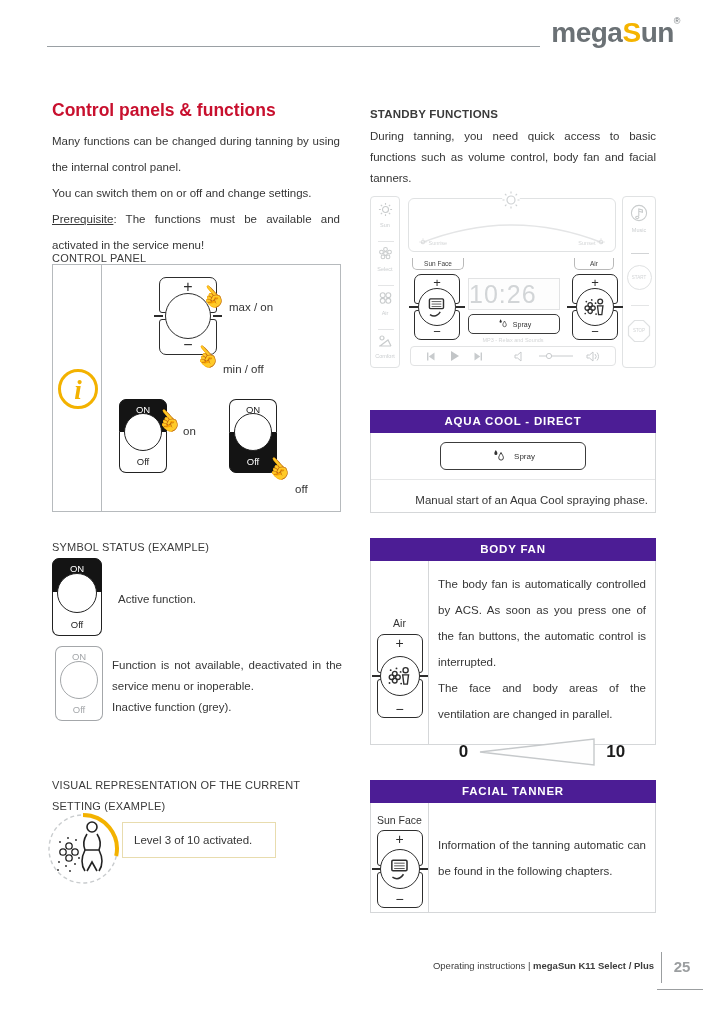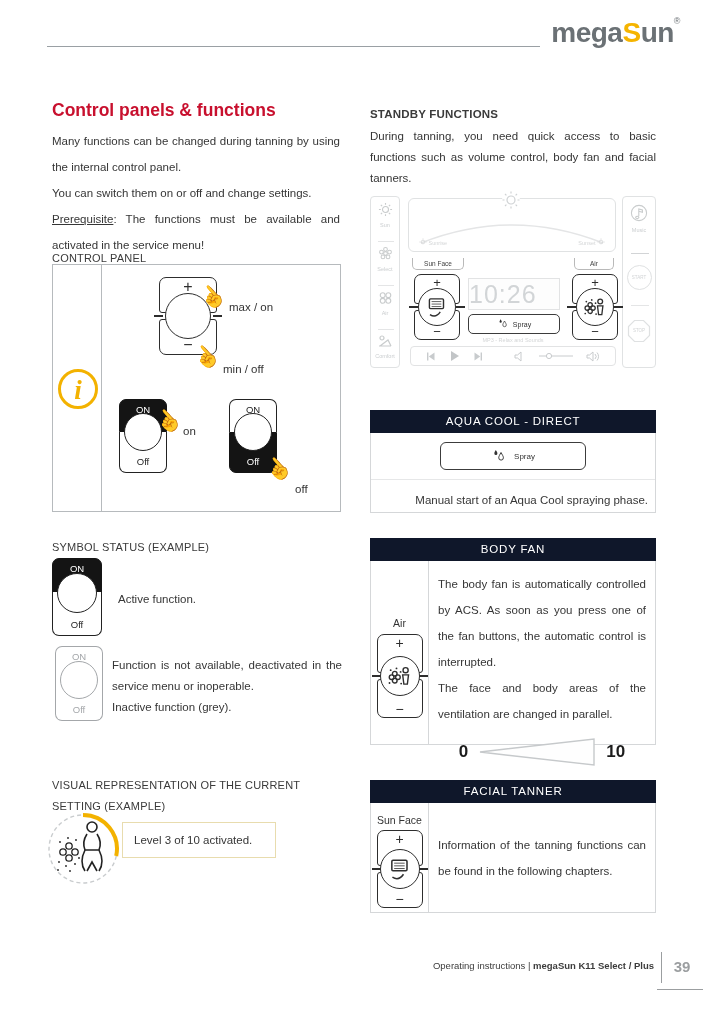--- a/index.html
+++ b/index.html
@@ -80,21 +80,21 @@
   .display{position:absolute;border:1px solid #e2e3e4;background:#fdfdfd;
            font-size:25px;letter-spacing:1px;color:#d2d5d7;box-sizing:border-box;}
   .spraybtn{position:absolute;border:1.6px solid #3c3c3c;border-radius:5px;background:#fff;
             display:flex;align-items:center;justify-content:center;gap:4px;
             font-size:7px;color:#333;box-sizing:border-box;}
   .player{position:absolute;border:1px solid #e2e3e4;border-radius:4px;box-sizing:border-box;
           display:flex;align-items:center;padding:0 14px;gap:13px;background:#fff;}
   .player .sp{flex:1;}
 
   
-  .gbar{position:absolute;background:#0f172a;color:#fff;font-weight:normal;font-size:11.5px;
+  .gbar{position:absolute;background:#4c1d95;color:#fff;font-weight:bold;font-size:11.5px;
         text-align:center;line-height:23px;letter-spacing:.8px;height:23px;box-sizing:border-box;}
   .gbox{position:absolute;border:1px solid #d5d7d9;border-top:none;background:#fff;box-sizing:border-box;}
   .gdiv{height:1px;background:#e6e7e8;}
   .cellL{border-right:1px solid #d5d7d9;text-align:center;box-sizing:border-box;position:relative;}
   .celllabel{font-size:10.5px;color:#333;}
   .scale{display:flex;align-items:center;justify-content:center;gap:10px;}
   .scale .num{font-size:17px;font-weight:bold;color:#1c1c1c;}
 
   
   .footer-text{font-size:9.5px;color:#3c3c3c;text-align:right;}
@@ -477,24 +477,24 @@
               <g stroke="#2f2f2f" fill="none" stroke-width="1.3">
                 <rect x="5" y="4.5" width="13" height="9" rx="1"></rect>
                 <path d="M7 7h9M7 9.3h9M7 11.6h9" stroke-width="0.7"></path>
                 <path d="M5.5 19 q5.5 3.5 9.5 -2.5"></path>
               </g>
             </svg>
         </div>
       </div>
     </div>
     <div style="flex:1;padding:0 9px;display:flex;align-items:center;">
-      <p class="body-text" style="margin:0;">Information of the tanning functions can be found in the following chapters.</p>
+      <p class="body-text" style="margin:0;">Information of the tanning automatic can be found in the following chapters.</p>
     </div>
   </div>
 
   <div class="abs footer-text" style="left:300px;top:960px;width:354px;">
     <span>Operating instructions | </span><span class="bold">megaSun K11 Select / Plus</span>
   </div>
   <div class="abs" style="left:661px;top:952px;width:1px;height:31px;background:#9b9ea0;"></div>
-  <div class="abs pageno" style="left:662px;top:958px;width:40px;">39</div>
+  <div class="abs pageno" style="left:662px;top:958px;width:40px;">25</div>
   <div class="abs" style="left:657px;top:989px;width:46px;height:1px;background:#9b9ea0;"></div>
 
 </div>
 
 </body></html>

